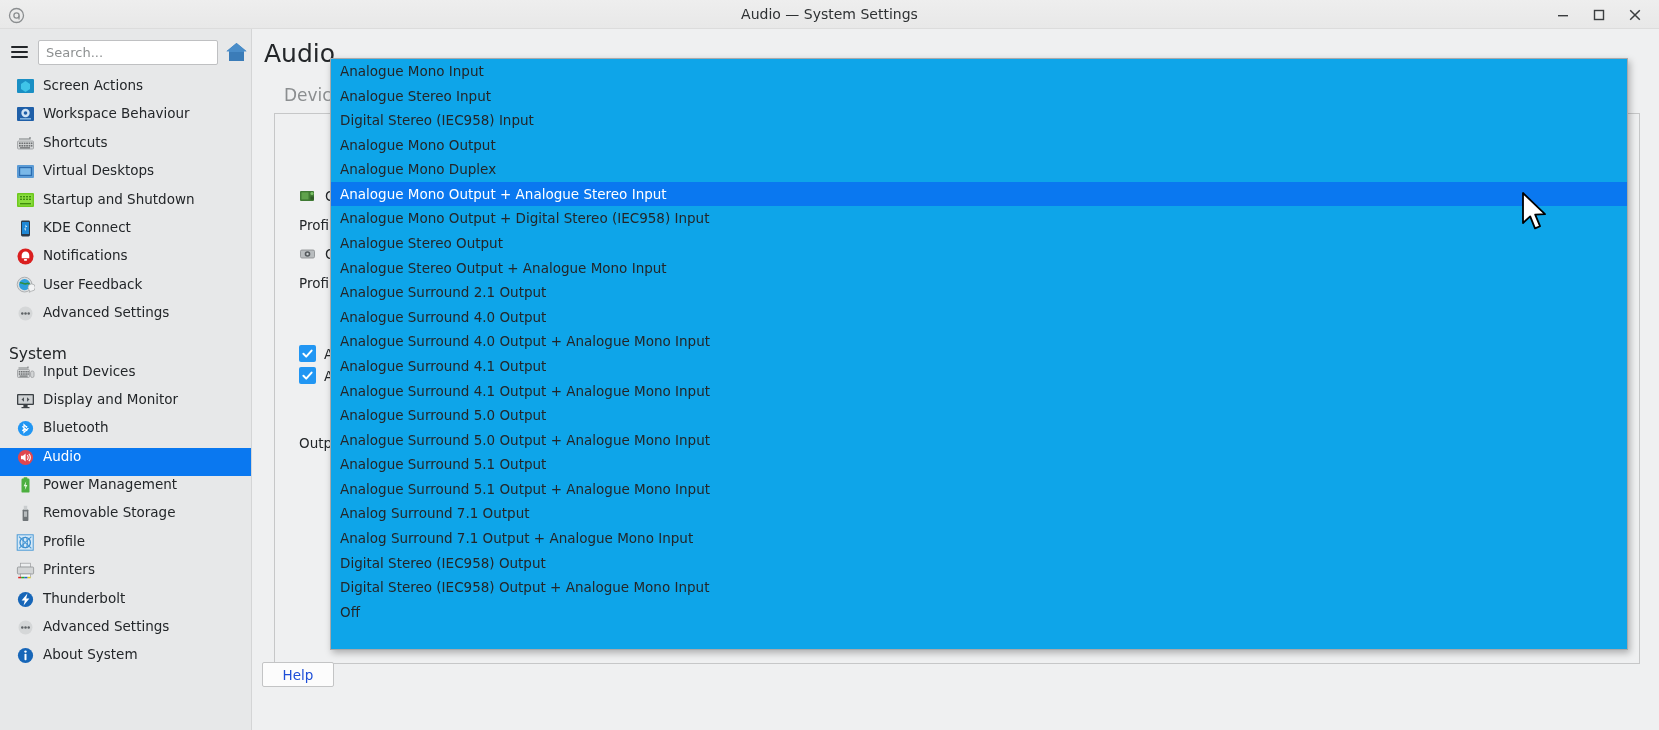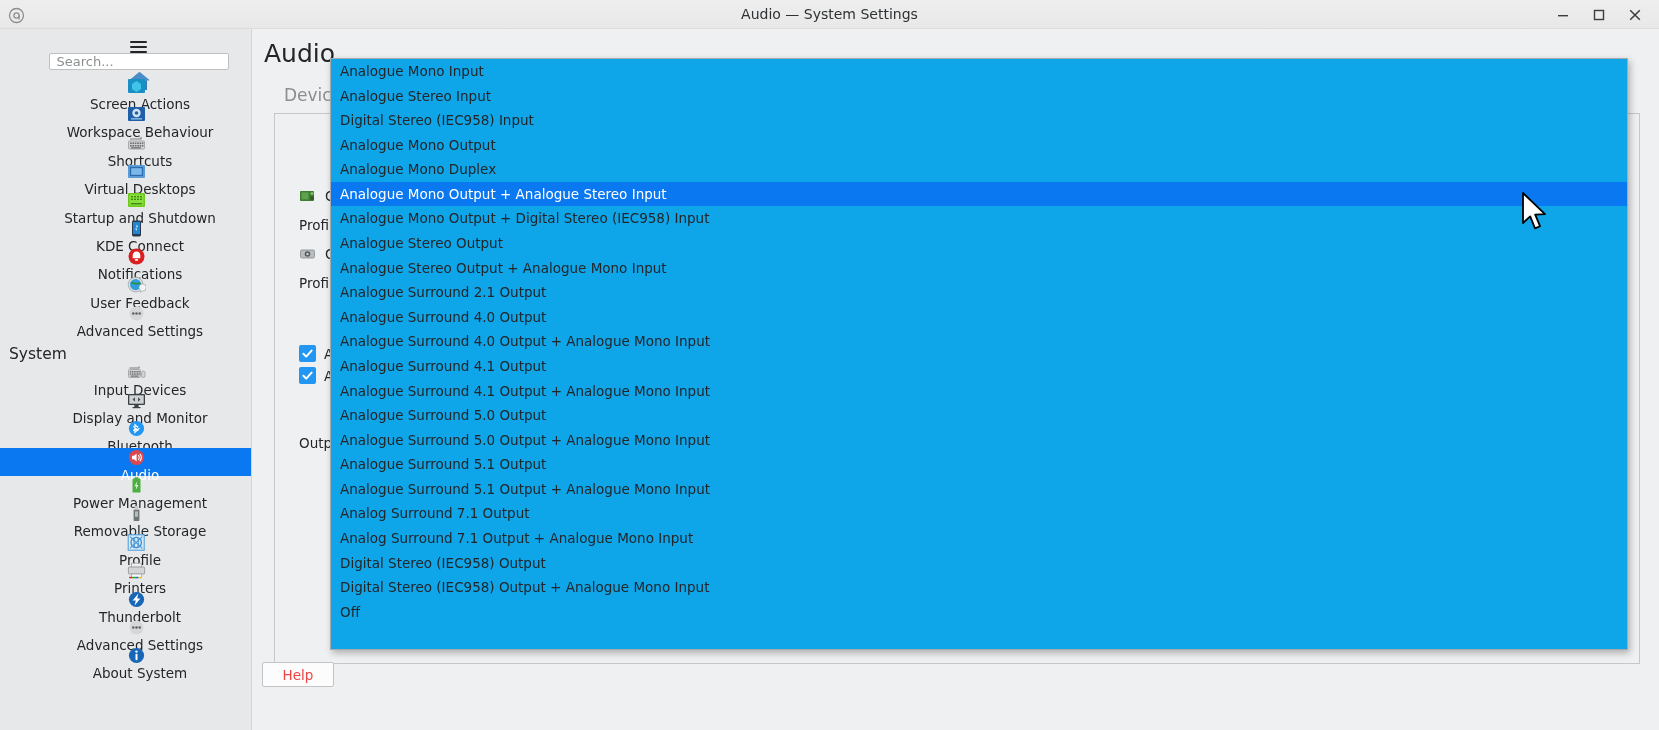--- a/index.html
+++ b/index.html
@@ -70,26 +70,25 @@
     left: 0; top: 29px;
     width: 252px;
     height: 701px;
     background: #e7e8e9;
     border-right: 1px solid #d4d5d6;
     box-sizing: border-box;
     overflow: hidden;
   }
   .search-row {
     position: absolute;
-    left: 0; top: 12px;
+    left: 0; top: 6px;
     width: 277px;
     height: 34px;
     display: flex;
     align-items: center;
-    flex-direction: column;
   }
   .hamburger {
     width: 38px;
     height: 30px;
     display: flex;
     flex-direction: column;
     align-items: center;
     justify-content: center;
     gap: 3px;
     cursor: pointer;
@@ -129,25 +128,23 @@
     position: absolute;
     left: 0; top: 48px;
     width: 252px;
     height: 653px;
     overflow: hidden;
   }
   .nav-item {
     position: relative;
     height: 28.4px;
     display: flex;
-    align-items: center;
-    padding-left: 28px;
+    padding-left: 16px;
     box-sizing: border-box;
     cursor: pointer;
-    flex-direction: column;
   }
   .nav-item .nav-icon {
     width: 19px;
     height: 19px;
     flex: 0 0 19px;
     margin-right: 8px;
     display: flex;
     align-items: center;
     justify-content: center;
   }
@@ -261,21 +258,21 @@
     position: absolute;
     left: 9px;
     top: 633px;
     width: 72px;
     height: 25px;
     background: #fcfcfc;
     border: 1px solid #c3c4c5;
     border-radius: 2px;
     font-family: "DejaVu Sans", "Liberation Sans", sans-serif;
     font-size: 13.5px;
-    color: #ef4444;
+    color: #1d4ed8;
     cursor: pointer;
     box-sizing: border-box;
   }
 
   
   .dropdown {
     position: absolute;
     left: 330px;
     top: 58px;
     width: 1298px;

